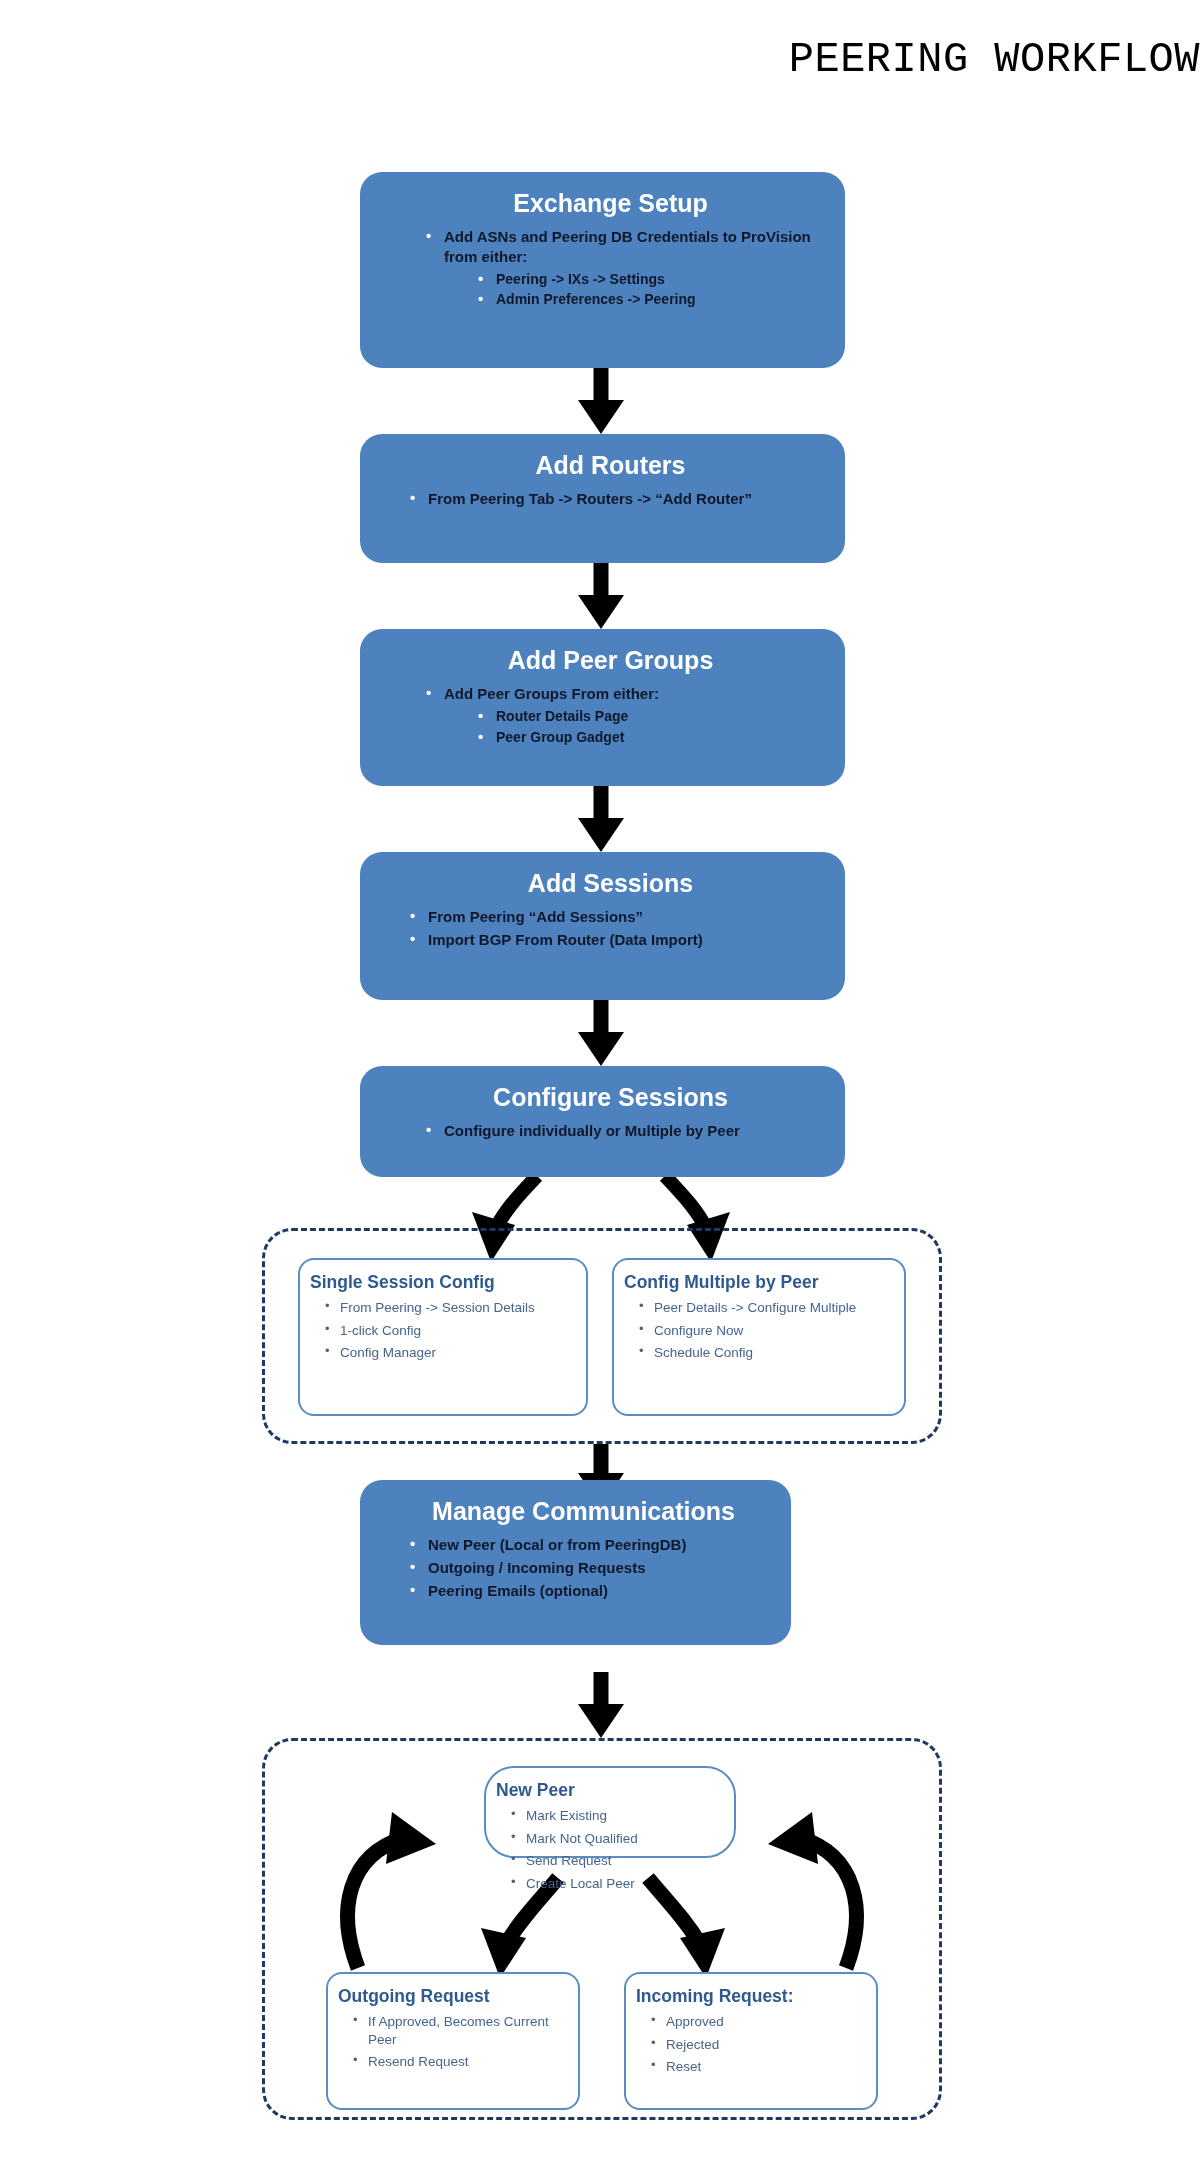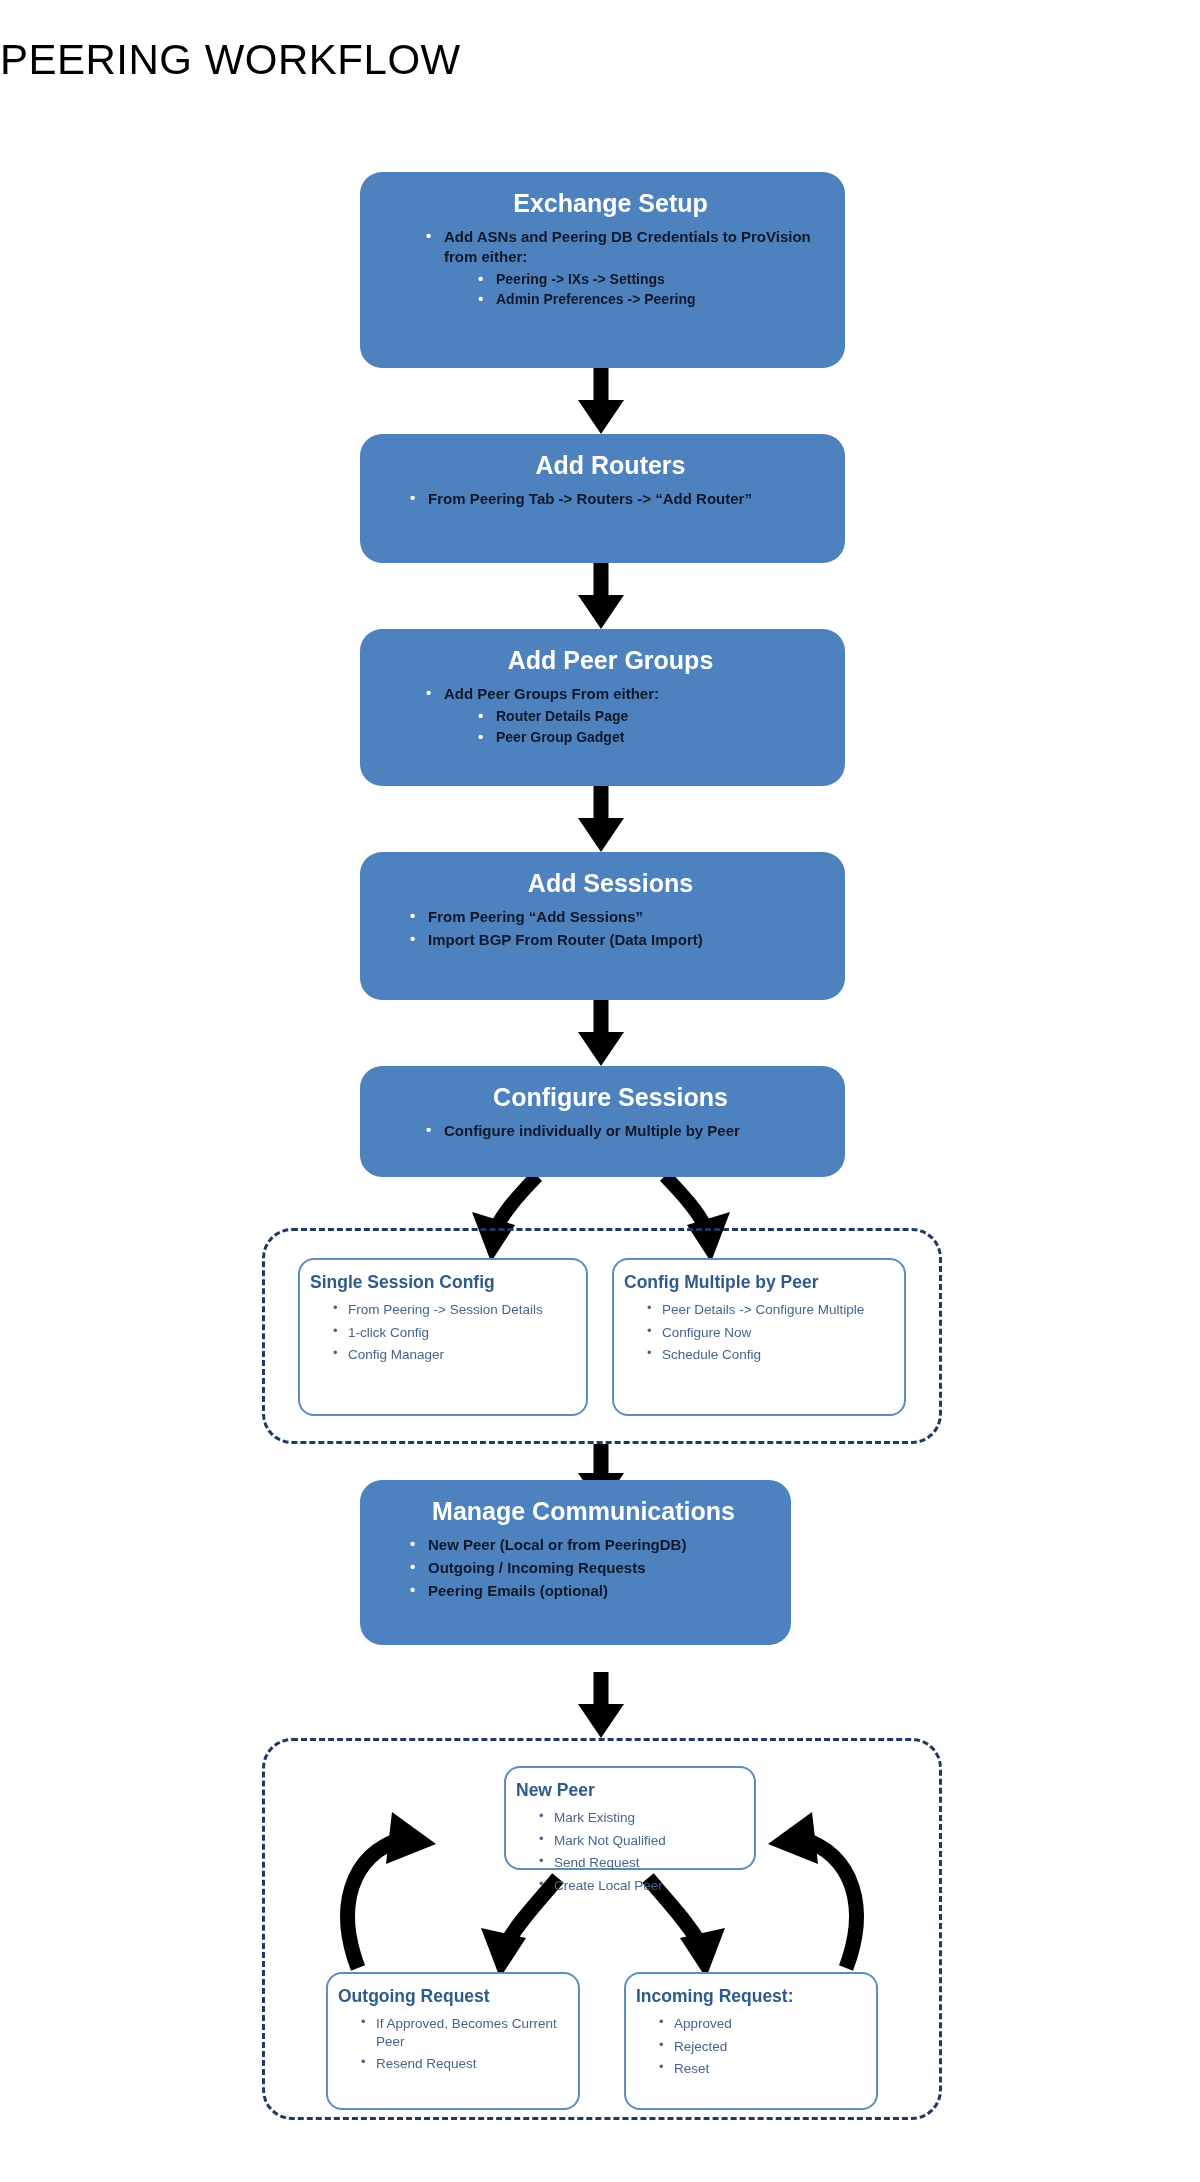--- a/index.html
+++ b/index.html
@@ -14,26 +14,26 @@
     font-family: "Liberation Sans", sans-serif;
     overflow: hidden;
   }
 
   
   #page-title {
     position: absolute;
     top: 36px;
     left: 0;
     width: 1200px;
-    text-align: left;
+    text-align: right;
     font-size: 42px;
     font-weight: 400;
     letter-spacing: 0.5px;
     color: #000000;
-    font-family: Liberation Sans, sans-serif;
+    font-family: Liberation Mono, monospace;
   }
 
   
   .node {
     position: absolute;
     box-sizing: border-box;
   }
 
   
   .blue-box {
@@ -95,21 +95,21 @@
   }
   .white-box .wb-title {
     text-align: left;
     font-size: 17.5px;
     font-weight: bold;
     color: #2E5A8E;
     margin: 4px 0 6px 0;
     line-height: 1.2;
   }
   .white-box ul {
-    margin: 8px;
+    margin: 0;
     padding: 0 0 0 14px;
     list-style: none;
   }
   .white-box li {
     position: relative;
     font-size: 13.5px;
     line-height: 1.3;
     color: #46648C;
     margin: 3px 0 5px 0;
     padding-left: 16px;
@@ -279,21 +279,21 @@
   <div class="bx-title">Manage Communications</div>
   <ul class="center1">
     <li>New Peer (Local or from PeeringDB)</li>
     <li>Outgoing / Incoming Requests</li>
     <li>Peering Emails (optional)</li>
   </ul>
 </div>
 
 <div class="dashed-group" style="left:262px; top:1738px; width:680px; height:382px;"></div>
 
-<div class="node white-box" style="left:504px; top:1766px; width:252px; height:104px;">
+<div class="node white-box" style="left:484px; top:1766px; width:252px; height:92px;border-radius:30px;">
   <div class="wb-title">New Peer</div>
   <ul>
     <li>Mark Existing</li>
     <li>Mark Not Qualified</li>
     <li>Send Request</li>
     <li>Create Local Peer</li>
   </ul>
 </div>
 
 <div class="node white-box" style="left:326px; top:1972px; width:254px; height:138px;">

